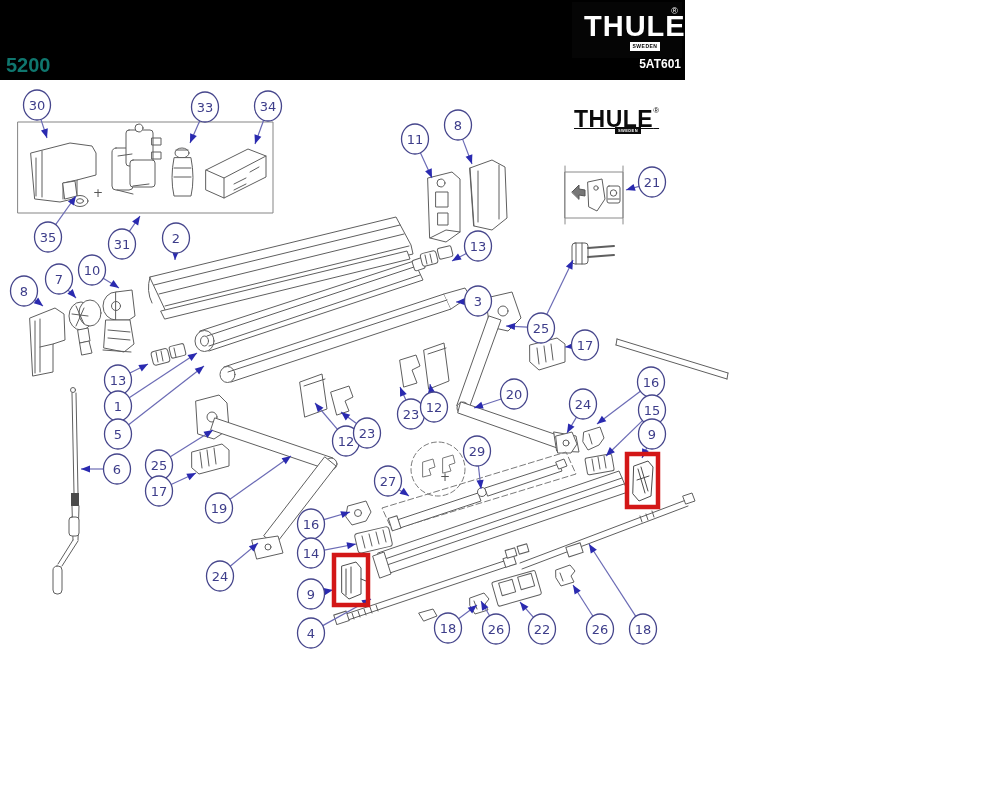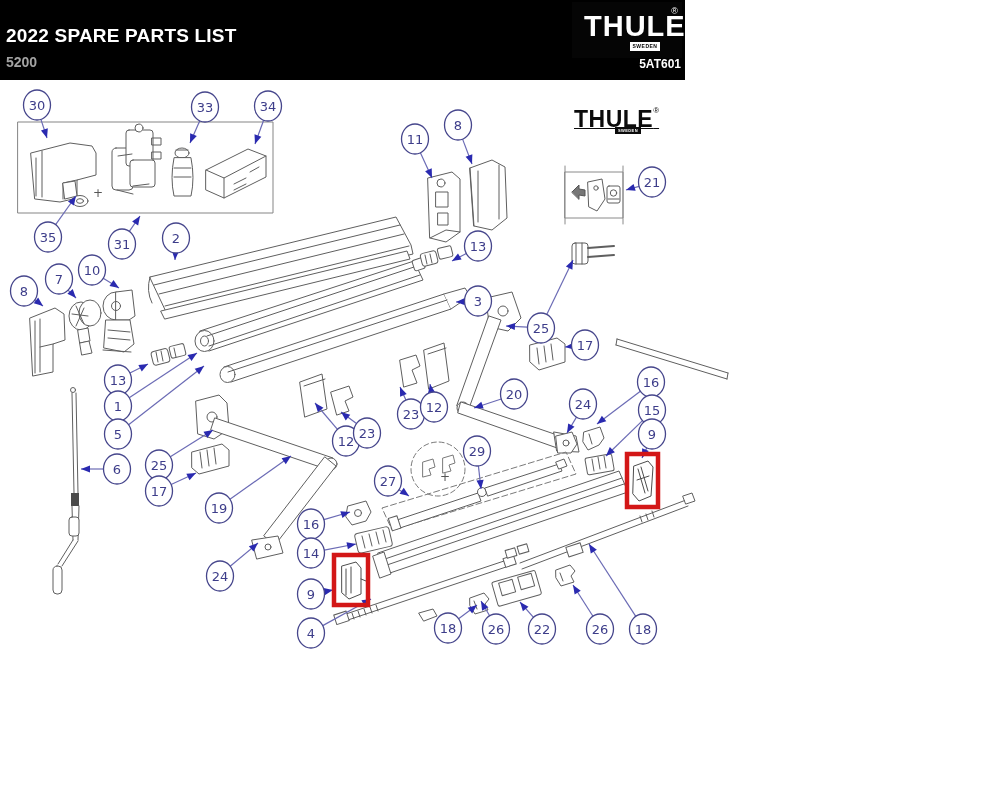--- a/index.html
+++ b/index.html
@@ -1,21 +1,21 @@
 <!DOCTYPE html>
 <html><head>
 <meta charset="utf-8">
 <style>
   html,body{margin:0;padding:0;background:#fff;}
   .page{position:relative;width:1000px;height:800px;background:#ffffff;overflow:hidden;
         font-family:"Liberation Sans",sans-serif;}
   
   .hdr{position:absolute;left:0;top:0;width:685px;height:80px;background:#000;}
   .hdr-title{position:absolute;left:6px;top:25px;color:#fff;font-size:19px;font-weight:bold;letter-spacing:.2px;white-space:nowrap;}
-  .hdr-model{position:absolute;left:6px;top:54px;color:#a3a3a3;font-size:14px;font-weight:bold;}
+  .hdr-model{position:absolute;left:6px;top:54px;color:#0f766e;font-size:20px;font-weight:bold;}
   .hdr-code{position:absolute;right:4px;top:57px;color:#fff;font-size:12px;font-weight:bold;}
   .hdr-logo{position:absolute;left:572px;top:2px;width:110px;height:56px;background:#050505;}
   .hdr-logo-word{position:absolute;left:12px;top:8px;color:#fff;font-size:29px;font-weight:bold;letter-spacing:1px;font-family:"Liberation Sans",sans-serif;}
   .hdr-logo-reg{position:absolute;right:4px;top:4px;color:#fff;font-size:9px;}
   .hdr-logo-sub{position:absolute;left:58px;top:40px;width:30px;height:9px;background:#fff;color:#000;
                 font-size:5px;font-weight:bold;text-align:center;line-height:9px;letter-spacing:.5px;}
   
   .wm{position:absolute;left:574px;top:106px;width:80px;height:30px;color:#0b0b0b;text-decoration:underline;}
   .wm-word{font-size:23px;font-weight:bold;letter-spacing:.5px;}
   .wm-reg{font-size:8px;vertical-align:top;}
@@ -23,21 +23,20 @@
           font-size:4px;font-weight:bold;text-align:center;line-height:7px;letter-spacing:.4px;}
   svg{position:absolute;left:0;top:0;}
   .co-num{font-family:"DejaVu Sans",sans-serif;font-size:13px;fill:#3d3d8a;}
   .plus{font-family:"DejaVu Sans",sans-serif;font-size:12px;fill:#555;}
 </style>
 </head>
 <body>
 <div class="page">
 
   <div class="hdr">
-    <div class="hdr-title">2022 SPARE PARTS LIST</div>
     <div class="hdr-model">5200</div>
     <div class="hdr-logo">
       <span class="hdr-logo-word">THULE</span>
       <span class="hdr-logo-reg">®</span>
       <span class="hdr-logo-sub">SWEDEN</span>
     </div>
     <div class="hdr-code">5AT601</div>
   </div>
 
   <div class="wm">

